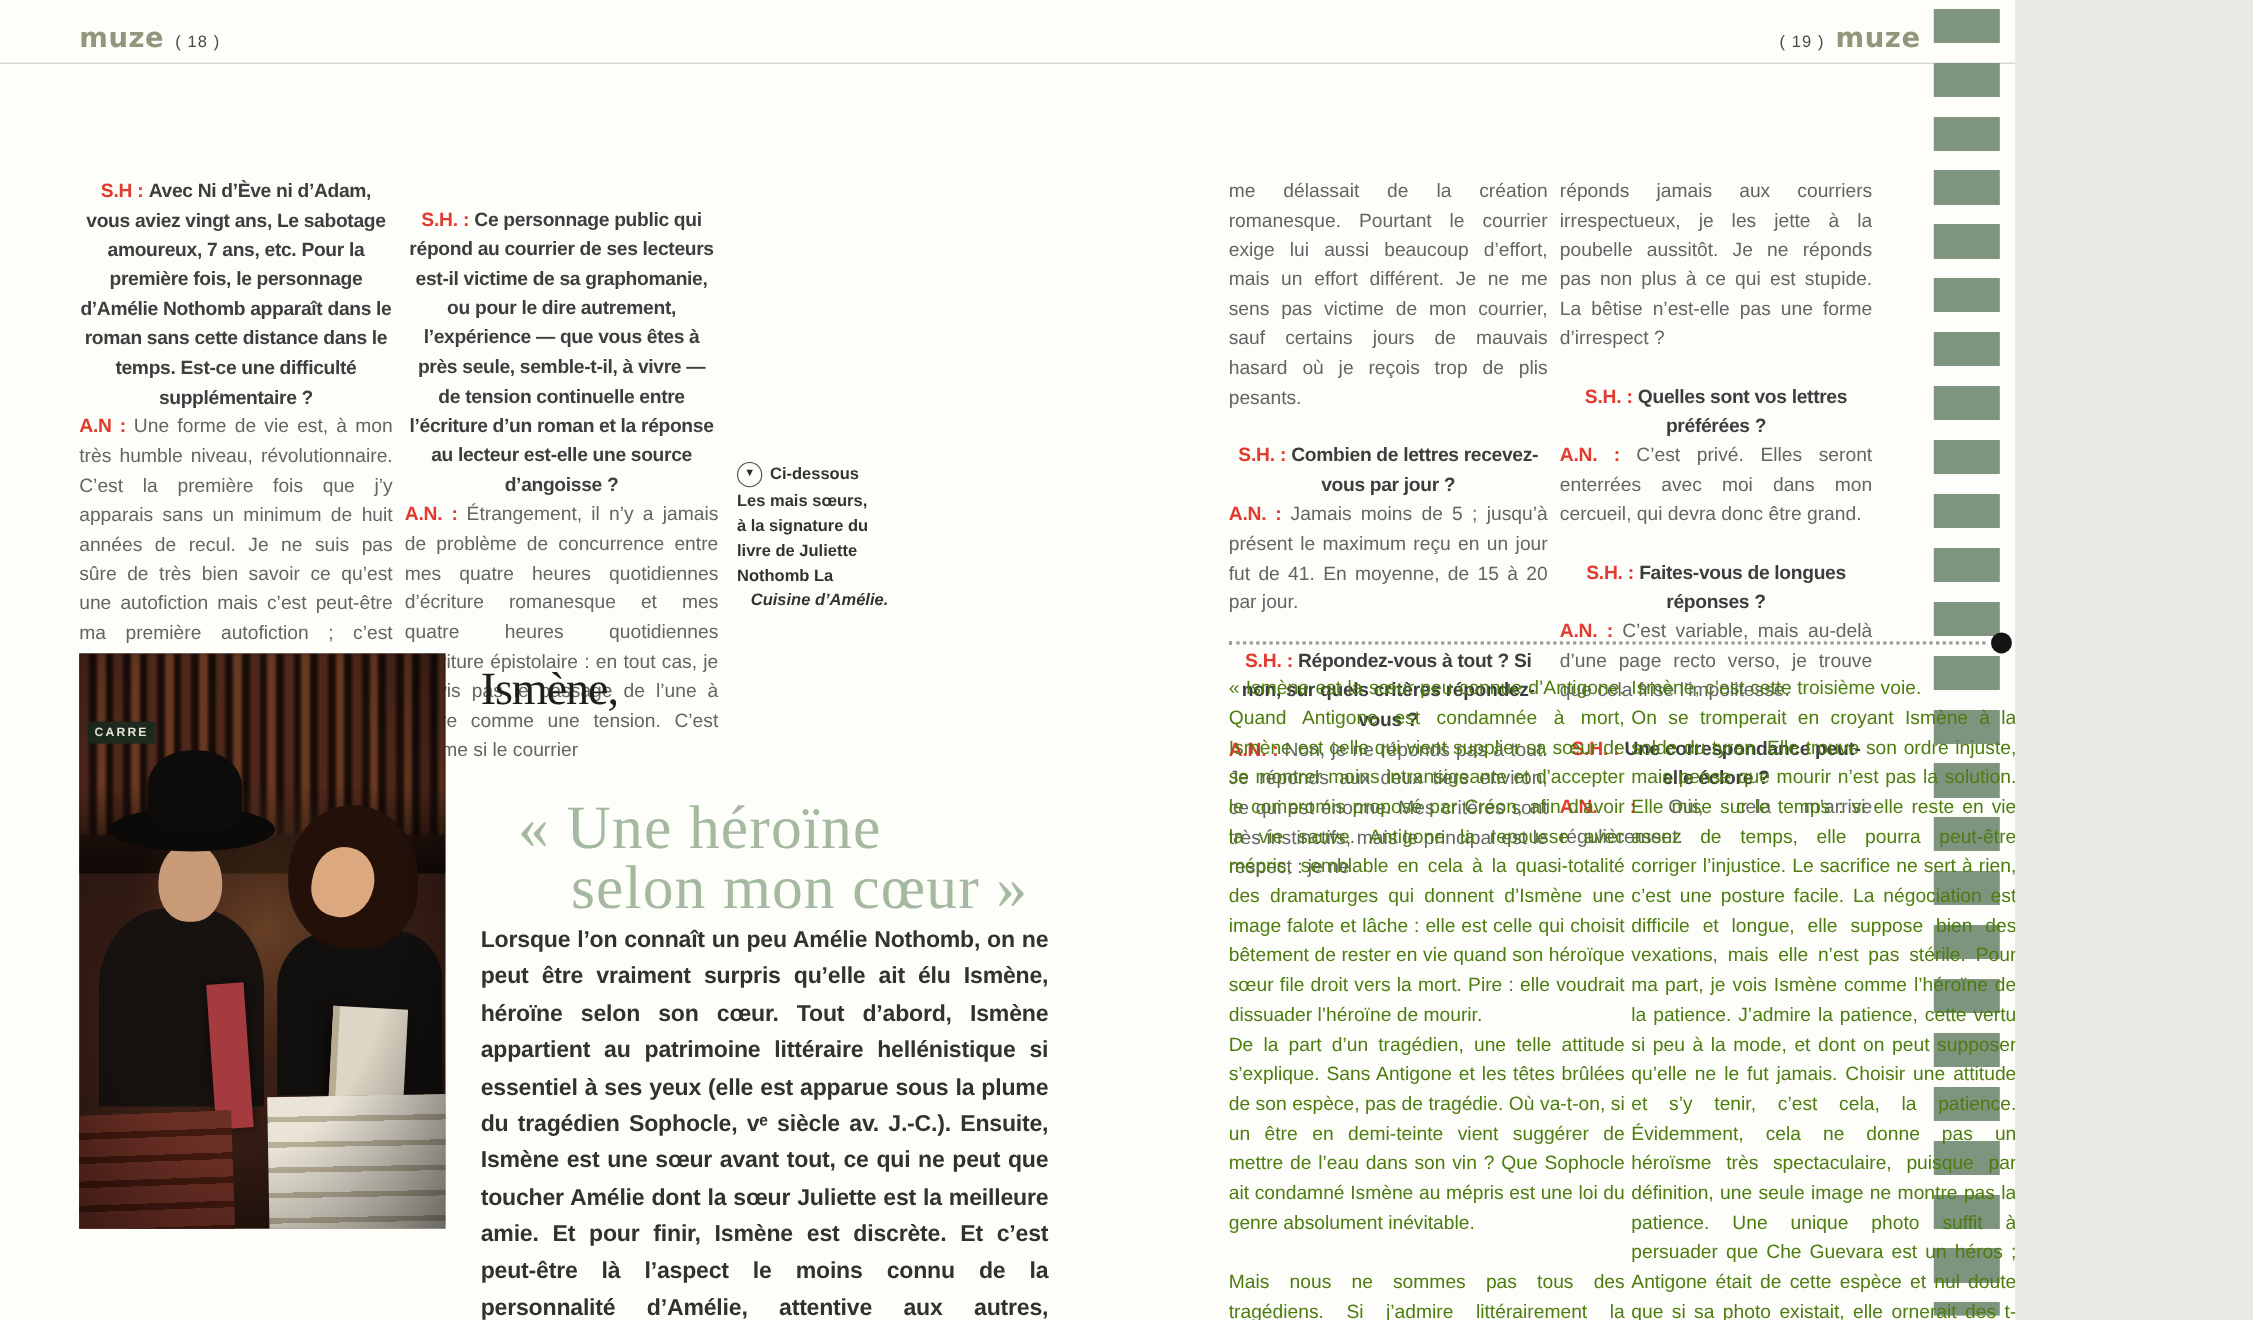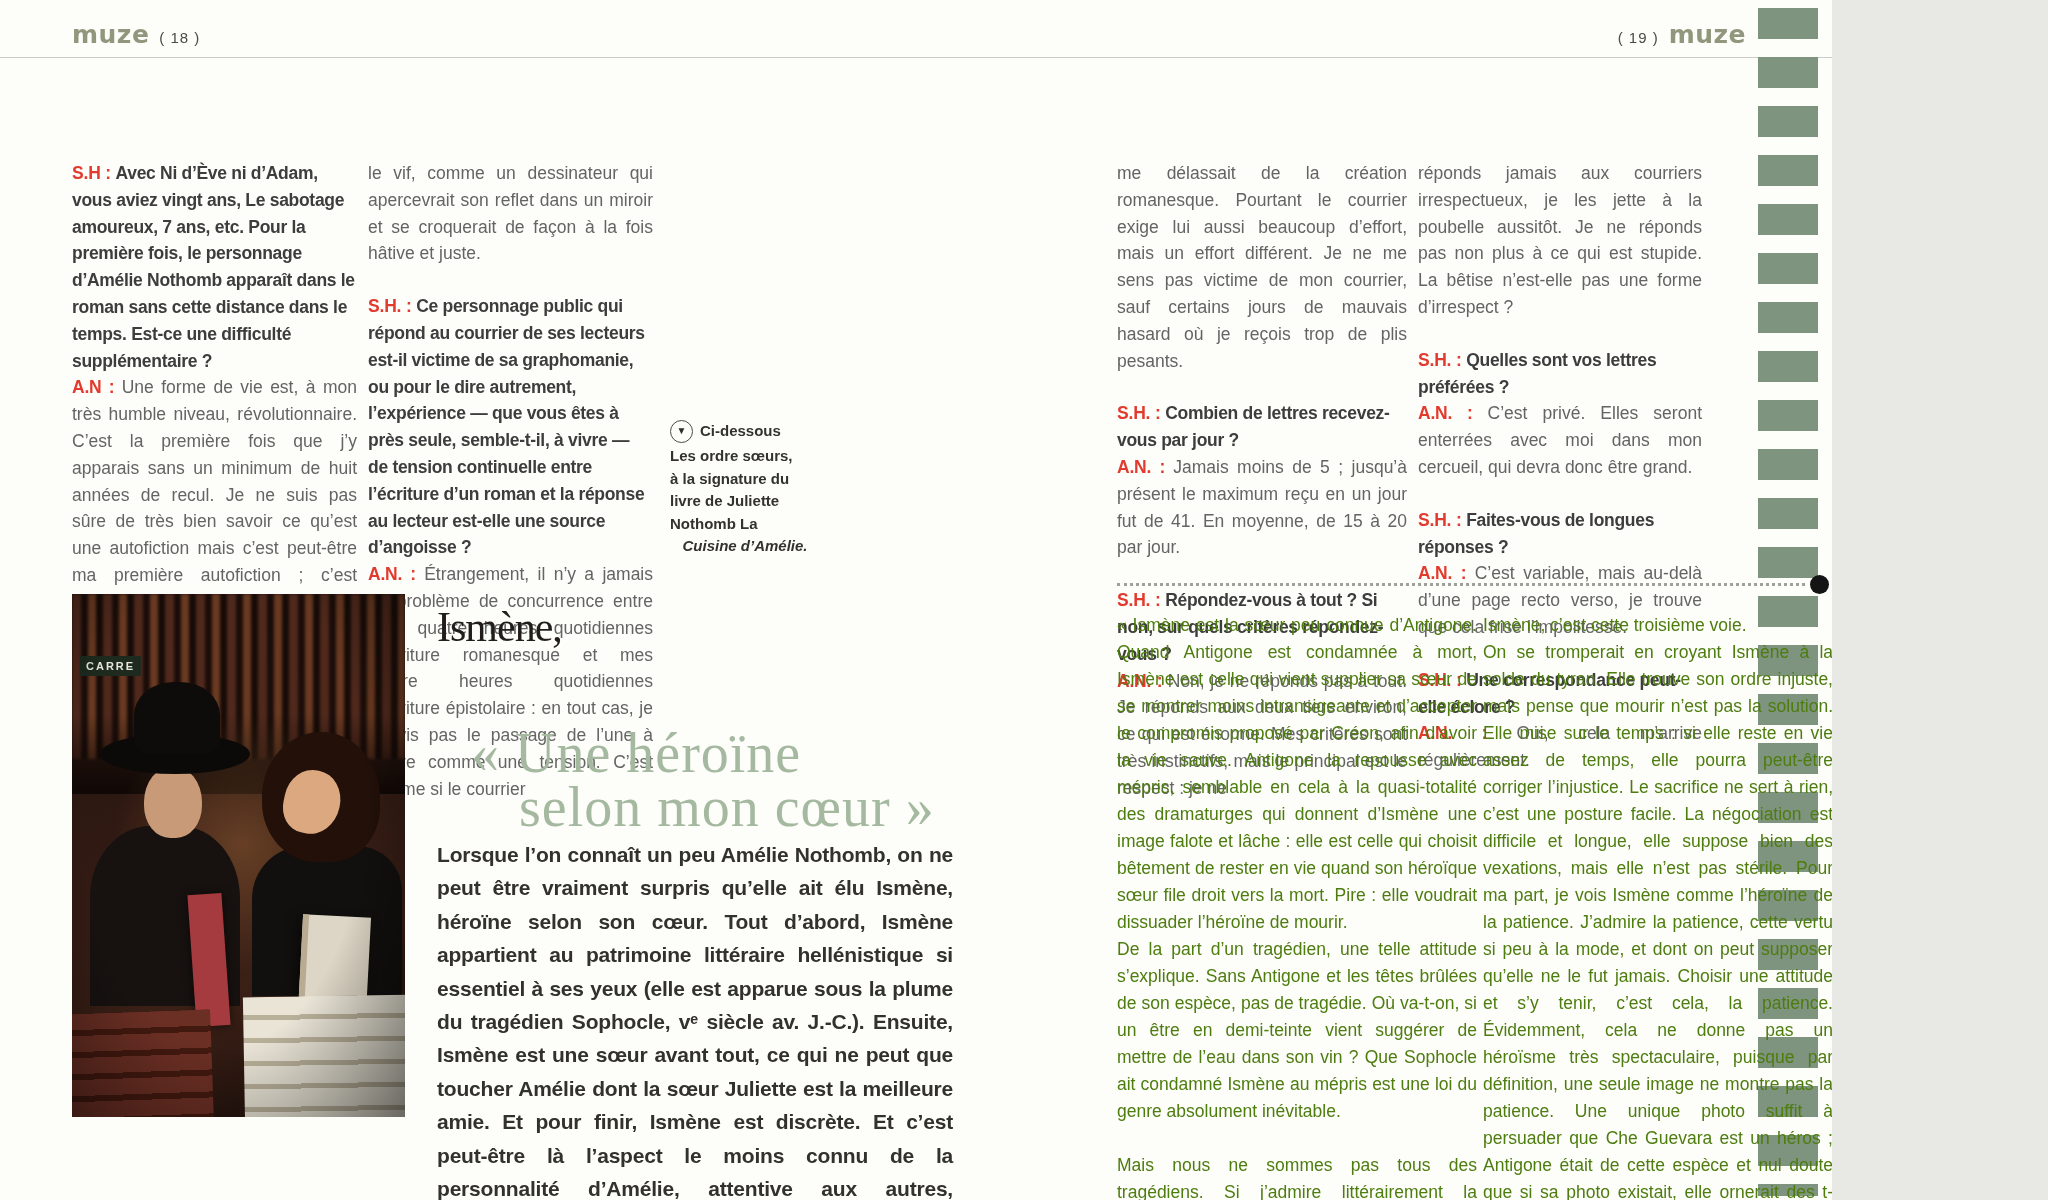--- a/index.html
+++ b/index.html
@@ -20,21 +20,21 @@
     background:repeating-linear-gradient(to bottom, #7e947e 0 31px, transparent 31px 49px);
   }
   
   .icol { position:absolute; top:160px; }
   .icol1 { left:72px;  width:285px; }
   .icol2 { left:368px; width:285px; }
   .icol3 { left:1117px; width:290px; }
   .icol4 { left:1418px; width:284px; }
   .ipara { margin:0; font-size:17.5px; line-height:26.8px; }
   .ipara.gap { margin-top:26px; }
-  .ipara.q { color:#3d3d3d; font-weight:700; letter-spacing:-0.3px; text-align:left; font-stretch:condensed; }
+  .ipara.q { color:#3d3d3d; font-weight:700; letter-spacing:-0.3px; text-align:center; font-stretch:condensed; }
   .ipara.a { color:#646464; text-align:justify; font-weight:400; letter-spacing:0; }
   .spk { color:#e23a2e; font-weight:700; letter-spacing:-0.2px; }
   
   .caption { position:absolute; left:670px; top:420px; width:150px; font-size:15px; line-height:22.5px; font-weight:700; color:#34322e; }
   .cap-head { display:flex; align-items:center; margin-bottom:2px; }
   .cap-marker { display:inline-flex; width:21px; height:21px; border:1.5px solid #4a4a46; border-radius:50%;
     align-items:center; justify-content:center; font-size:10px; color:#2e2c29; margin-right:7px; flex:0 0 auto; }
   .capline.it { font-style:italic;text-align:center; }
   
   .dotrule { position:absolute; left:1117px; top:583px; width:688px; border-top:3px dotted #a0a09a; }
@@ -100,21 +100,20 @@
 
   <div class="stripes"></div>
 
   <div class="icol icol1">
       <p class="ipara q"><span class="spk">S.H : </span>Avec Ni d’Ève ni d’Adam, vous aviez vingt ans, Le sabotage amoureux, 7 ans, etc. Pour la première fois, le personnage d’Amélie Nothomb apparaît dans le roman sans cette distance dans le temps. Est-ce une difficulté supplémentaire ?</p>
       <p class="ipara a"><span class="spk">A.N : </span>Une forme de vie est, à mon très humble niveau, révolutionnaire. C’est la première fois que j’y apparais sans un minimum de huit années de recul. Je ne suis pas sûre de très bien savoir ce qu’est une autofiction mais c’est peut-être ma première autofiction ; c’est clairement une fiction, et j’y apparais.</p>
       <p class="ipara q gap"><span class="spk">S.H : </span>S’il faut séparer l’auteur du personnage, comment dépeindriez-vous Amélie Nothomb dans Une forme de vie ?</p>
       <p class="ipara a"><span class="spk">A.N : </span>Il me semble que c’est moi, prise sur</p>
     </div>
   <div class="icol icol2">
-      <p class="ipara a">le vif, comme un dessinateur qui apercevrait son reflet dans un miroir et se croquerait de façon à la fois hâtive et juste.</p>
       <p class="ipara q gap"><span class="spk">S.H. : </span>Ce personnage public qui répond au courrier de ses lecteurs est-il victime de sa graphomanie, ou pour le dire autrement, l’expérience — que vous êtes à près seule, semble-t-il, à vivre — de tension continuelle entre l’écriture d’un roman et la réponse au lecteur est-elle une source d’angoisse ?</p>
       <p class="ipara a"><span class="spk">A.N. : </span>Étrangement, il n’y a jamais de problème de concurrence entre mes quatre heures quotidiennes d’écriture romanesque et mes quatre heures quotidiennes d’écriture épistolaire : en tout cas, je ne vis pas le passage de l’une à l’autre comme une tension. C’est comme si le courrier</p>
     </div>
   <div class="icol icol3">
       <p class="ipara a">me délassait de la création romanesque. Pourtant le courrier exige lui aussi beaucoup d’effort, mais un effort différent. Je ne me sens pas victime de mon courrier, sauf certains jours de mauvais hasard où je reçois trop de plis pesants.</p>
       <p class="ipara q gap"><span class="spk">S.H. : </span>Combien de lettres recevez-vous par jour ?</p>
       <p class="ipara a"><span class="spk">A.N. : </span>Jamais moins de 5 ; jusqu’à présent le maximum reçu en un jour fut de 41. En moyenne, de 15 à 20 par jour.</p>
       <p class="ipara q gap"><span class="spk">S.H. : </span>Répondez-vous à tout ? Si non, sur quels critères répondez-vous ?</p>
       <p class="ipara a"><span class="spk">A.N. : </span>Non, je ne réponds pas à tout. Je réponds aux deux tiers environ, ce qui est énorme. Mes critères sont très instinctifs, mais le principal est le respect : je ne</p>
     </div>
@@ -127,21 +126,21 @@
       <p class="ipara q gap"><span class="spk">S.H. : </span>Une correspondance peut-elle éclore ?</p>
       <p class="ipara a"><span class="spk">A.N. : </span>Oui, cela m’arrive régulièrement.</p>
     </div>
 
   <div class="caption">
     <div class="cap-head">
       <span class="cap-marker">▼</span>
       <span>Ci-dessous</span>
     </div>
     <div>
-        <div class="capline">Les ordre sœurs,</div>
+        <div class="capline">Les mais sœurs,</div>
         <div class="capline">à la signature du</div>
         <div class="capline">livre de Juliette</div>
         <div class="capline">Nothomb La</div>
         <div class="capline it">Cuisine d’Amélie.</div>
       </div>
   </div>
 
   <div class="dotrule"></div>
   <div class="enddot"></div>
 

